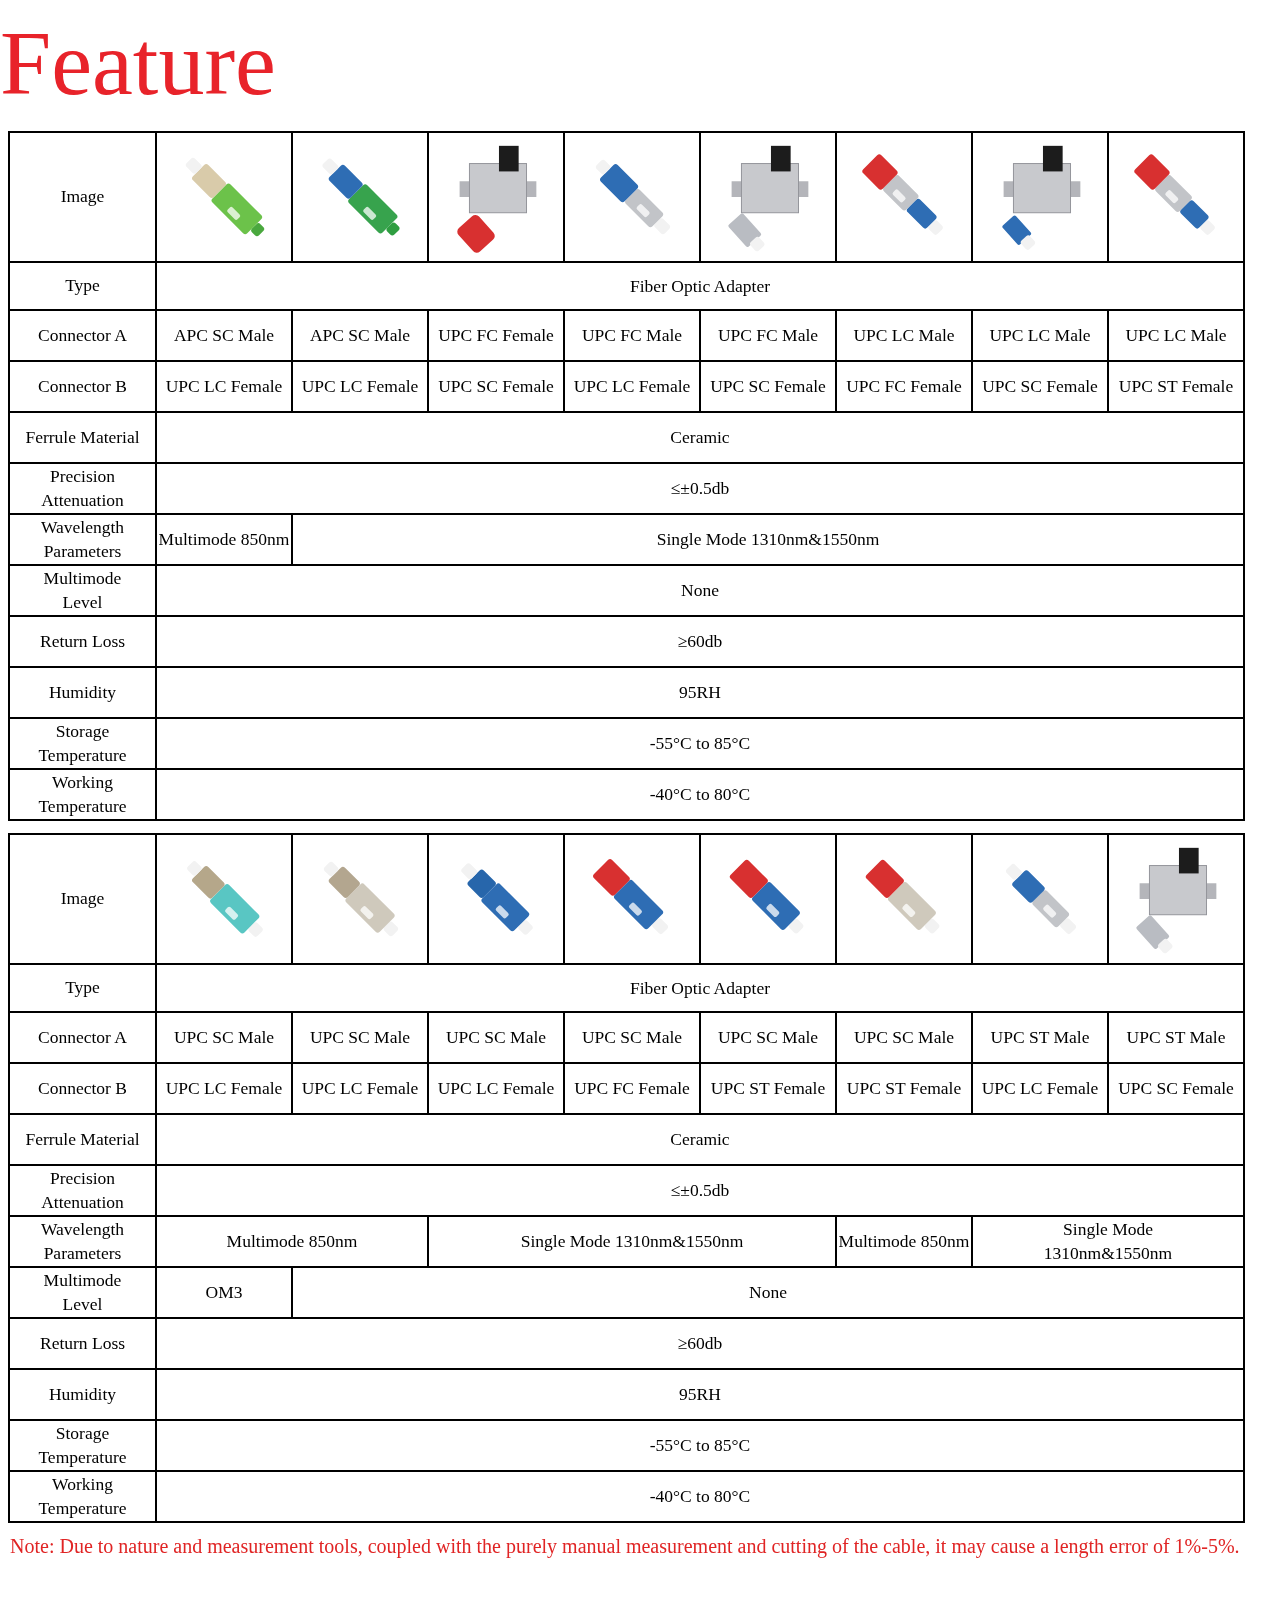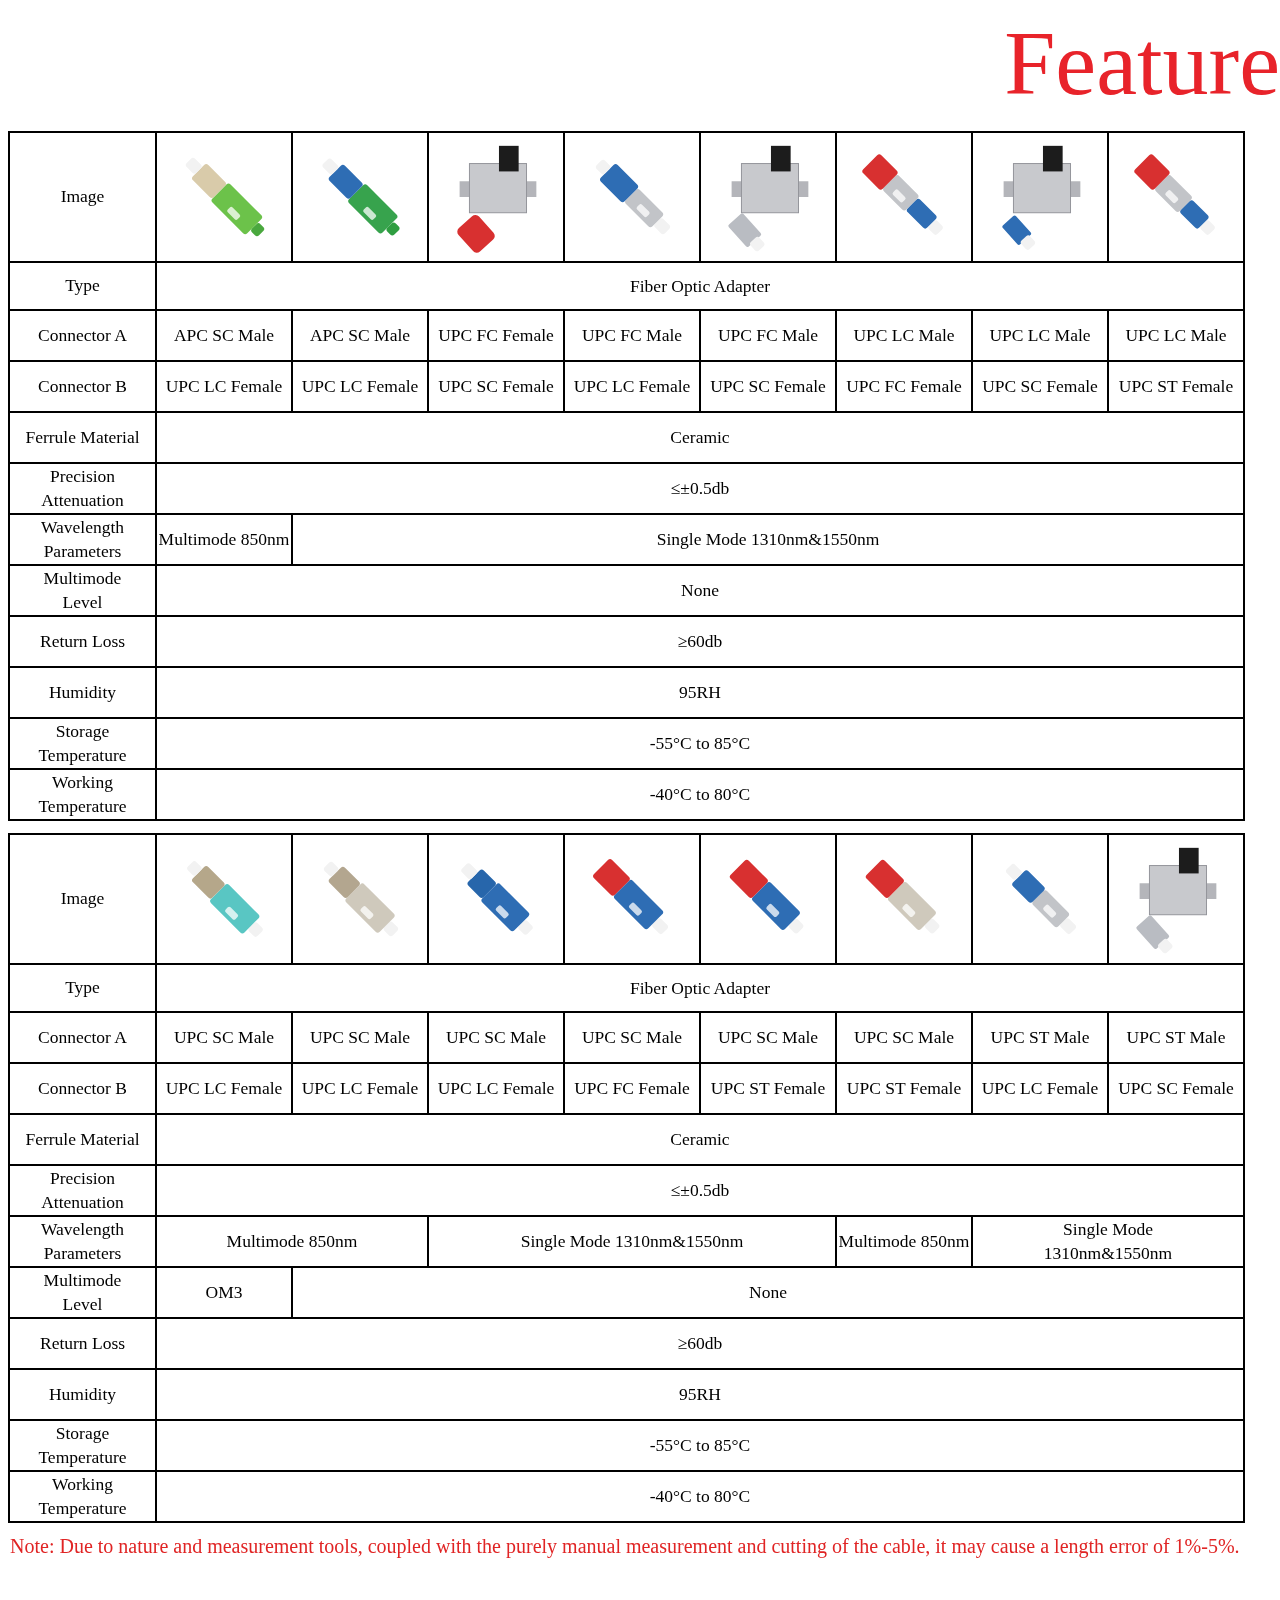--- a/index.html
+++ b/index.html
@@ -3,26 +3,25 @@
 <meta charset="utf-8">
 <style>
   html,body{margin:0;padding:0;background:#fff;}
   body{
     width:1280px;height:1600px;
     font-family:"Liberation Serif", serif;
     color:#000;
     position:relative;
   }
   .page-title{
-    text-align:right;
+    text-align:left;
     font-size:92px;
     line-height:1.25;
-    margin:6px 0 10px 16px;
+    margin:6px 0 10px 0;
     font-weight:normal;
-    padding-left:36px;
   }
   table.spec{
     border-collapse:collapse;
     table-layout:fixed;
     width:1222px;
     margin-left:8px;
   }
   table.spec td, table.spec th{
     border:2px solid #000;
     text-align:center;

